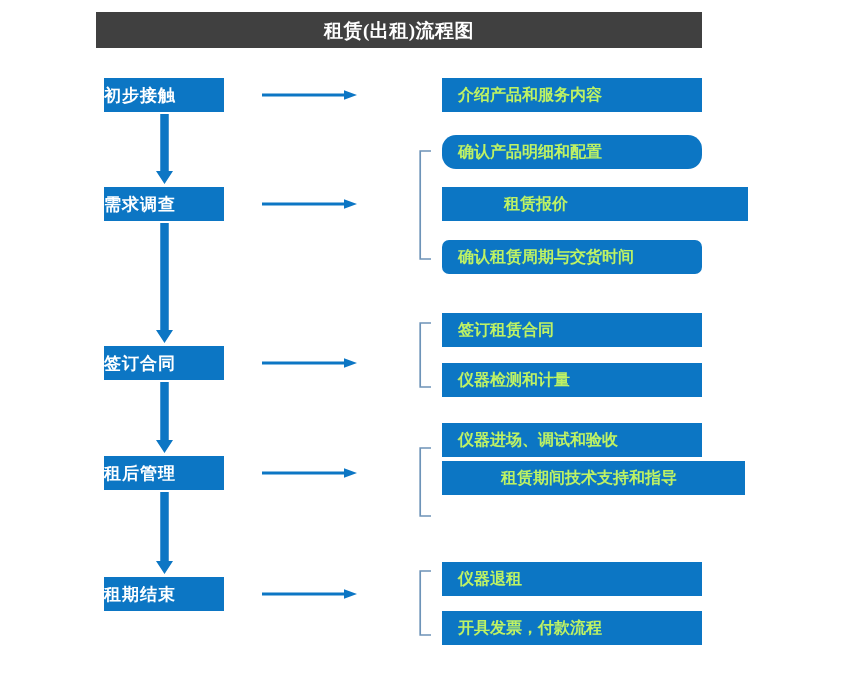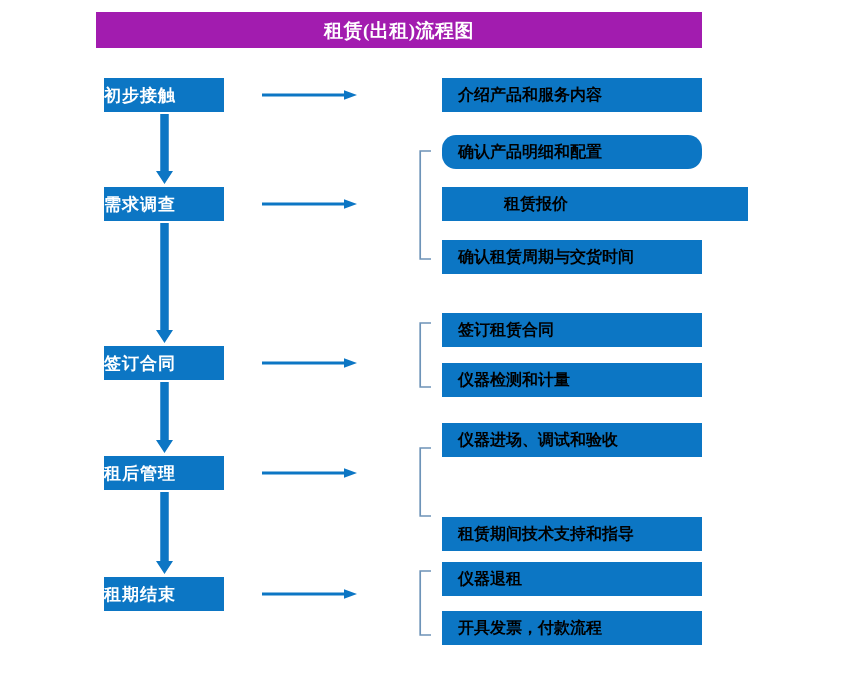--- a/index.html
+++ b/index.html
@@ -19,21 +19,21 @@
     overflow: hidden;
   }
 
   
   .title-bar {
     position: absolute;
     left: 96px;
     top: 12px;
     width: 606px;
     height: 36px;
-    background: #a21caf;
+    background: #404040;
     display: flex;
     align-items: center;
     justify-content: center;
   }
   .title-bar .title-text {
     color: #ffffff;
     font-size: 19px;
     font-weight: bold;
     letter-spacing: 0.5px;
     line-height: 1;
@@ -62,21 +62,21 @@
   .detail-box {
     position: absolute;
     left: 442px;
     width: 260px;
     height: 34px;
     background: #0c76c4;
     display: flex;
     align-items: center;
   }
   .detail-box .detail-label {
-    color: #000000;
+    color: #bef264;
     font-size: 16px;
     font-weight: bold;
     line-height: 1;
     padding-left: 16px;
     white-space: nowrap;
   }
 
   
   .v-arrow {
     position: absolute;
@@ -184,21 +184,21 @@
         <svg width="13" height="110" viewBox="0 0 13 110">
           <path d="M 12 1 L 1.2 1 L 1.2 109 L 12 109" stroke="#6d93b8" stroke-width="1.7" fill="none"></path>
         </svg>
       </div>
       <div class="detail-box" style="top: 135px; border-radius: 14px;">
         <span class="detail-label">确认产品明细和配置</span>
       </div>
       <div class="detail-box" style="top: 187px; padding-left: 46px;">
         <span class="detail-label">租赁报价</span>
       </div>
-      <div class="detail-box" style="top: 240px;">
+      <div class="detail-box" style="top: 240px; border-radius: 7px;">
         <span class="detail-label">确认租赁周期与交货时间</span>
       </div>
       <div class="group-bracket" style="top: 322px; height: 66px;">
         <svg width="13" height="66" viewBox="0 0 13 66">
           <path d="M 12 1 L 1.2 1 L 1.2 65 L 12 65" stroke="#6d93b8" stroke-width="1.7" fill="none"></path>
         </svg>
       </div>
       <div class="detail-box" style="top: 313px;">
         <span class="detail-label">签订租赁合同</span>
       </div>
@@ -206,21 +206,21 @@
         <span class="detail-label">仪器检测和计量</span>
       </div>
       <div class="group-bracket" style="top: 447px; height: 70px;">
         <svg width="13" height="70" viewBox="0 0 13 70">
           <path d="M 12 1 L 1.2 1 L 1.2 69 L 12 69" stroke="#6d93b8" stroke-width="1.7" fill="none"></path>
         </svg>
       </div>
       <div class="detail-box" style="top: 423px;">
         <span class="detail-label">仪器进场、调试和验收</span>
       </div>
-      <div class="detail-box" style="top: 517px;">
+      <div class="detail-box" style="top: 461px; padding-left: 43px;">
         <span class="detail-label">租赁期间技术支持和指导</span>
       </div>
       <div class="group-bracket" style="top: 570px; height: 66px;">
         <svg width="13" height="66" viewBox="0 0 13 66">
           <path d="M 12 1 L 1.2 1 L 1.2 65 L 12 65" stroke="#6d93b8" stroke-width="1.7" fill="none"></path>
         </svg>
       </div>
       <div class="detail-box" style="top: 562px;">
         <span class="detail-label">仪器退租</span>
       </div>

